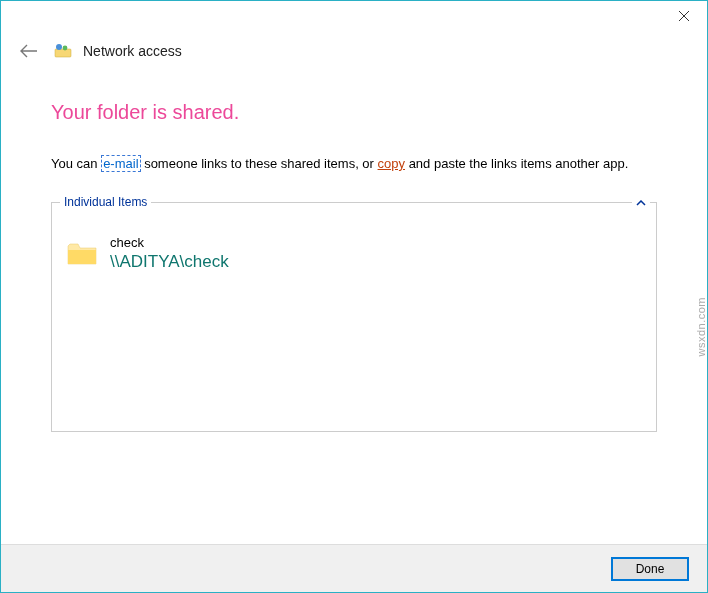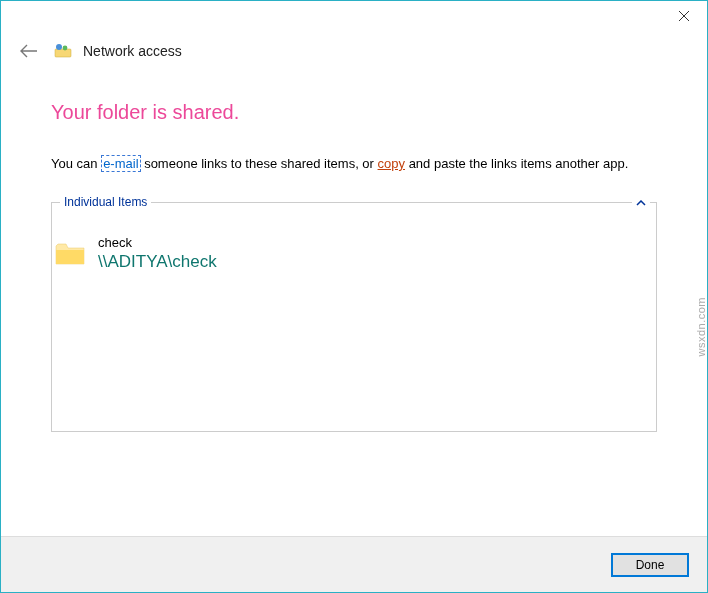--- a/index.html
+++ b/index.html
@@ -71,21 +71,21 @@
     .link-dashed {
       color: #0066cc;
       border: 1px dashed #3a78d6;
       padding: 0 1px;
       cursor: pointer;
     }
     
     .groupbox {
       border: 1px solid #ccc;
       position: relative;
-      padding: 18px 14px 14px 2px;
+      padding: 18px 14px 14px 14px;
       height: 230px;
       margin-bottom: 8px;
     }
     .groupbox-legend {
       position: absolute;
       top: -8px;
       left: 8px;
       background: #fff;
       padding: 0 4px;
       color: #003399;
@@ -120,21 +120,21 @@
     .footer-link {
       color: #0066cc;
       text-decoration: underline;
       font-size: 13px;
       cursor: pointer;
     }
     
     .button-bar {
       position: absolute;
       bottom: 0; left: 0; right: 0;
-      height: 56px;
+      height: 48px;
       background: #f0f0f0;
       border-top: 1px solid #ddd;
       display: flex;
       align-items: center;
       justify-content: flex-end;
       padding-right: 18px;
       padding-left: 24px;
     }
     .btn {
       width: 78px;

